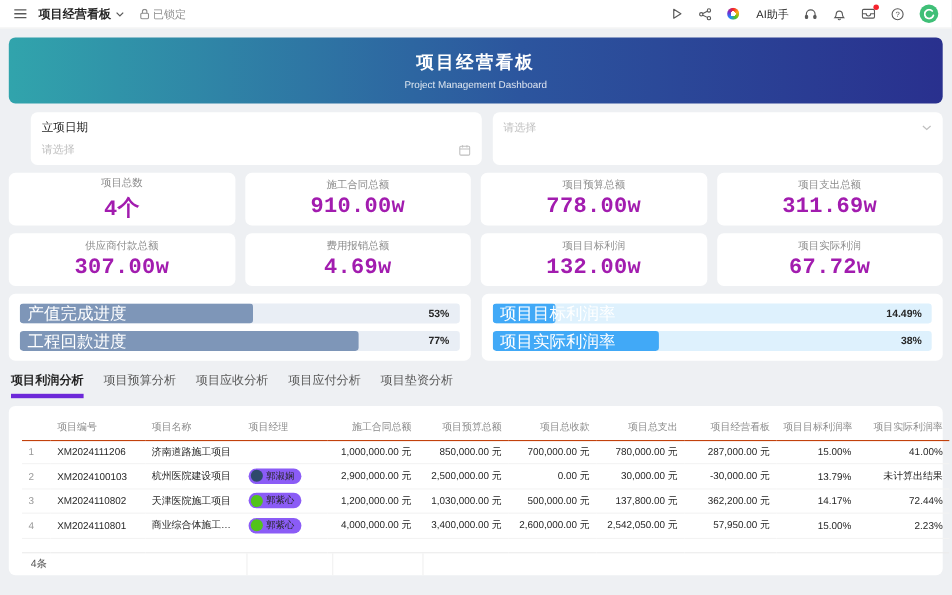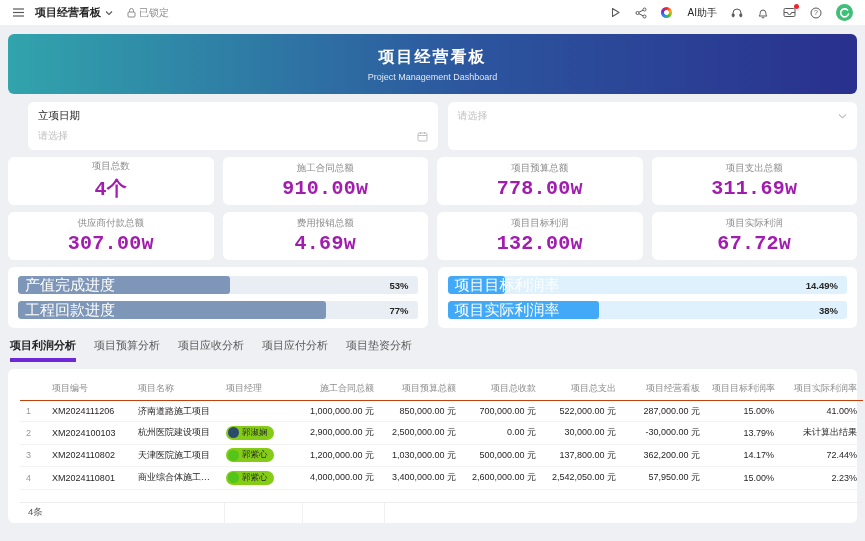--- a/index.html
+++ b/index.html
@@ -59,21 +59,21 @@
 
   .table-card { background:#fff; border-radius:6px; margin-top:7px; padding:8px 12px 0; }
   .table-title { text-align:center; font-size:11.5px; font-weight:bold; color:#262626; margin:2px 0 7px; }
   table { width:100%; border-collapse:collapse; table-layout:fixed; }
   th { font-size:9px; color:#8c8c8c; font-weight:normal; padding:5px 6px;
     border-bottom:1px solid #c2410c; white-space:nowrap; overflow:hidden; }
   td { font-size:9px; color:#262626; padding:3.5px 6px; border-bottom:1px solid #f3f3f3;
     white-space:nowrap; overflow:hidden; text-overflow:ellipsis; }
   .al { text-align:left; } .ar { text-align:right; }
   .idx { color:#999; }
-  .mgr { display:inline-flex; align-items:center; gap:3px; background:#84cc16;
+  .mgr { display:inline-flex; align-items:center; gap:3px; background:#8b5cf6;
     border-radius:9px; padding:1px 6px 1px 2px; max-width:100%;text-align:right; }
   .mgr-av { width:11px; height:11px; border-radius:50%; flex:none; }
   .mgr-name { font-size:8.5px; color:#262626; }
   .summary-row td { height:13px; border-bottom:1px solid #ececec; }
   .tfooter { display:flex; align-items:stretch; height:20px; font-size:9.5px; color:#595959; }
   .tf-cell { display:flex; align-items:center; padding:0 8px; }
   .tf-cell + .tf-cell { border-left:1px solid #f0f0f0; }
 </style>
 </head>
 <body>
@@ -297,21 +297,21 @@
         </thead>
       <tbody>
           <tr>
             <td class="al idx">1</td>
             <td class="al">XM2024111206</td>
             <td class="al">济南道路施工项目</td>
             <td class="al"></td>
             <td class="ar">1,000,000.00 元</td>
             <td class="ar">850,000.00 元</td>
             <td class="ar">700,000.00 元</td>
-            <td class="ar">522,000.00 元</td>
+            <td class="ar">780,000.00 元</td>
             <td class="ar">287,000.00 元</td>
             <td class="ar">15.00%</td>
             <td class="ar">41.00%</td>
           </tr>
           <tr>
             <td class="al idx">2</td>
             <td class="al">XM2024100103</td>
             <td class="al">杭州医院建设项目</td>
             <td class="al"><span class="mgr">
                 <span class="mgr-av" style="background: rgb(46, 74, 107);"></span>

